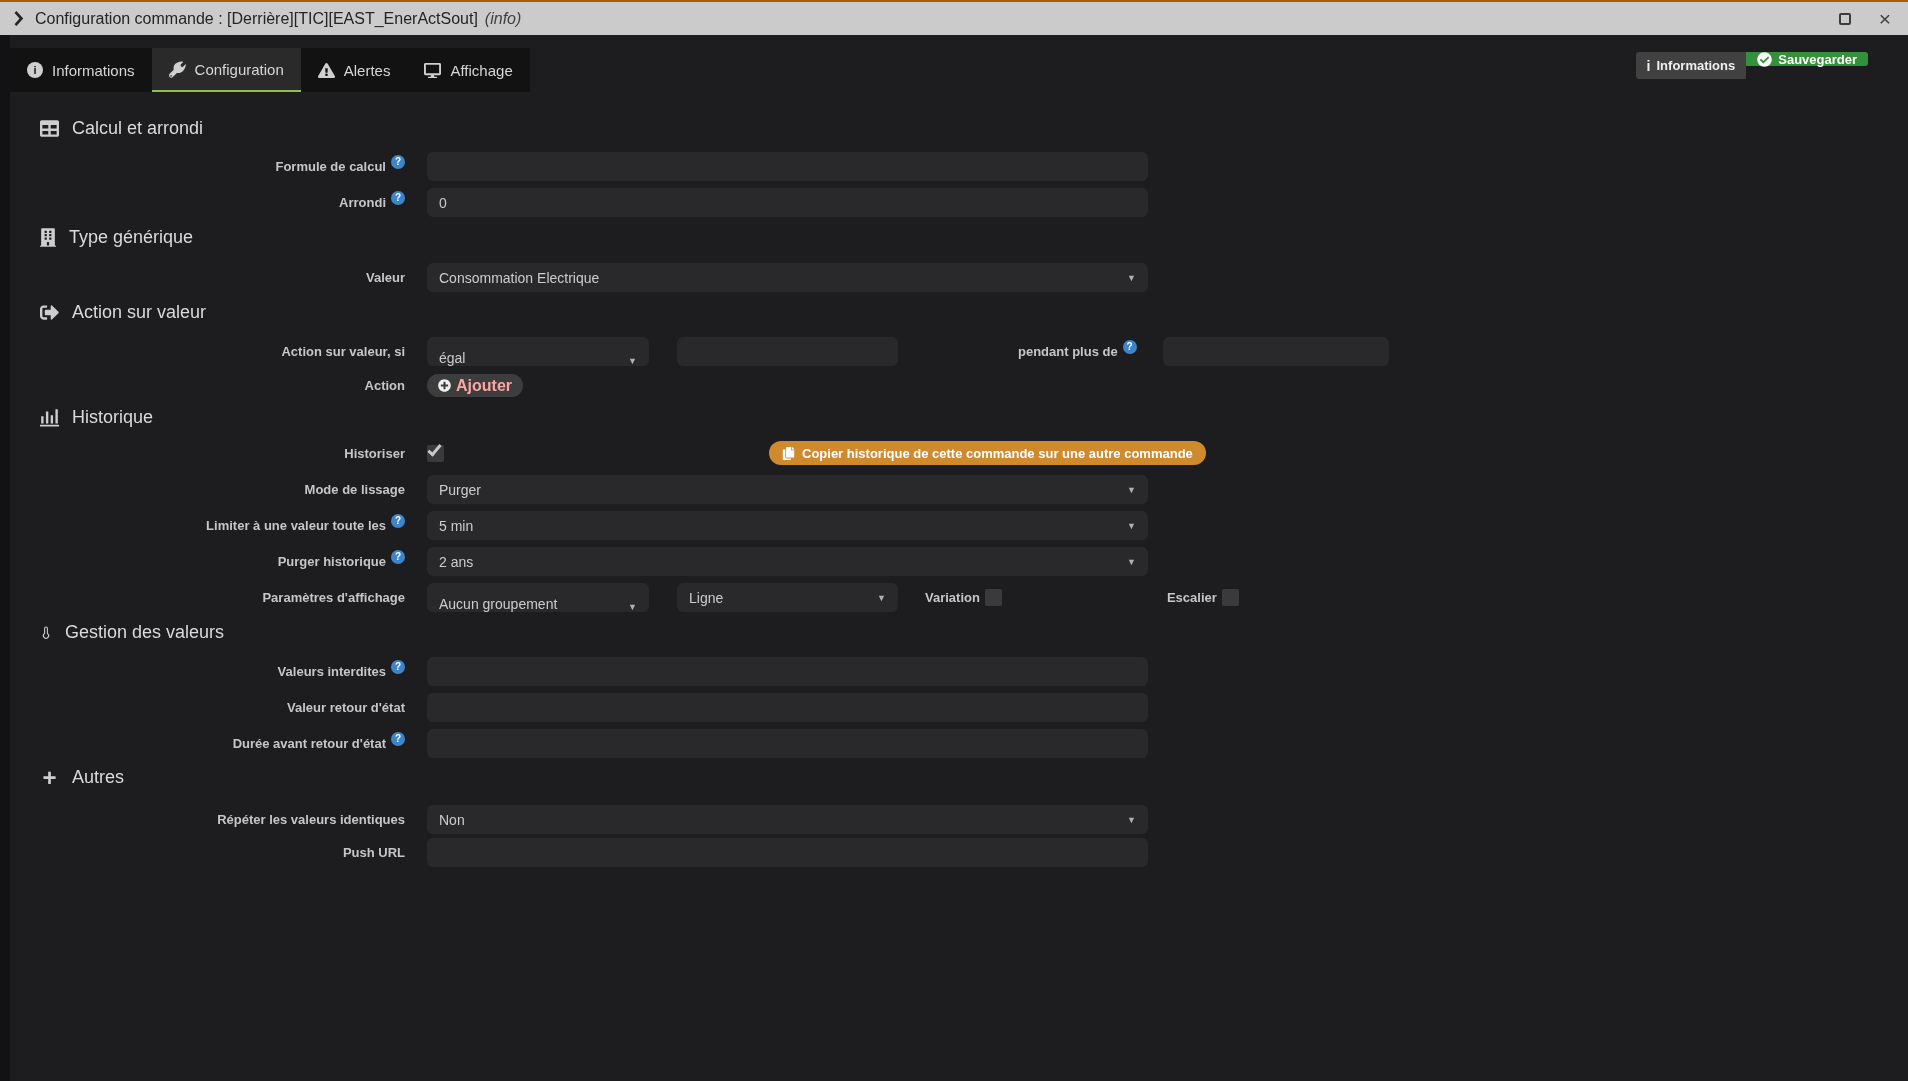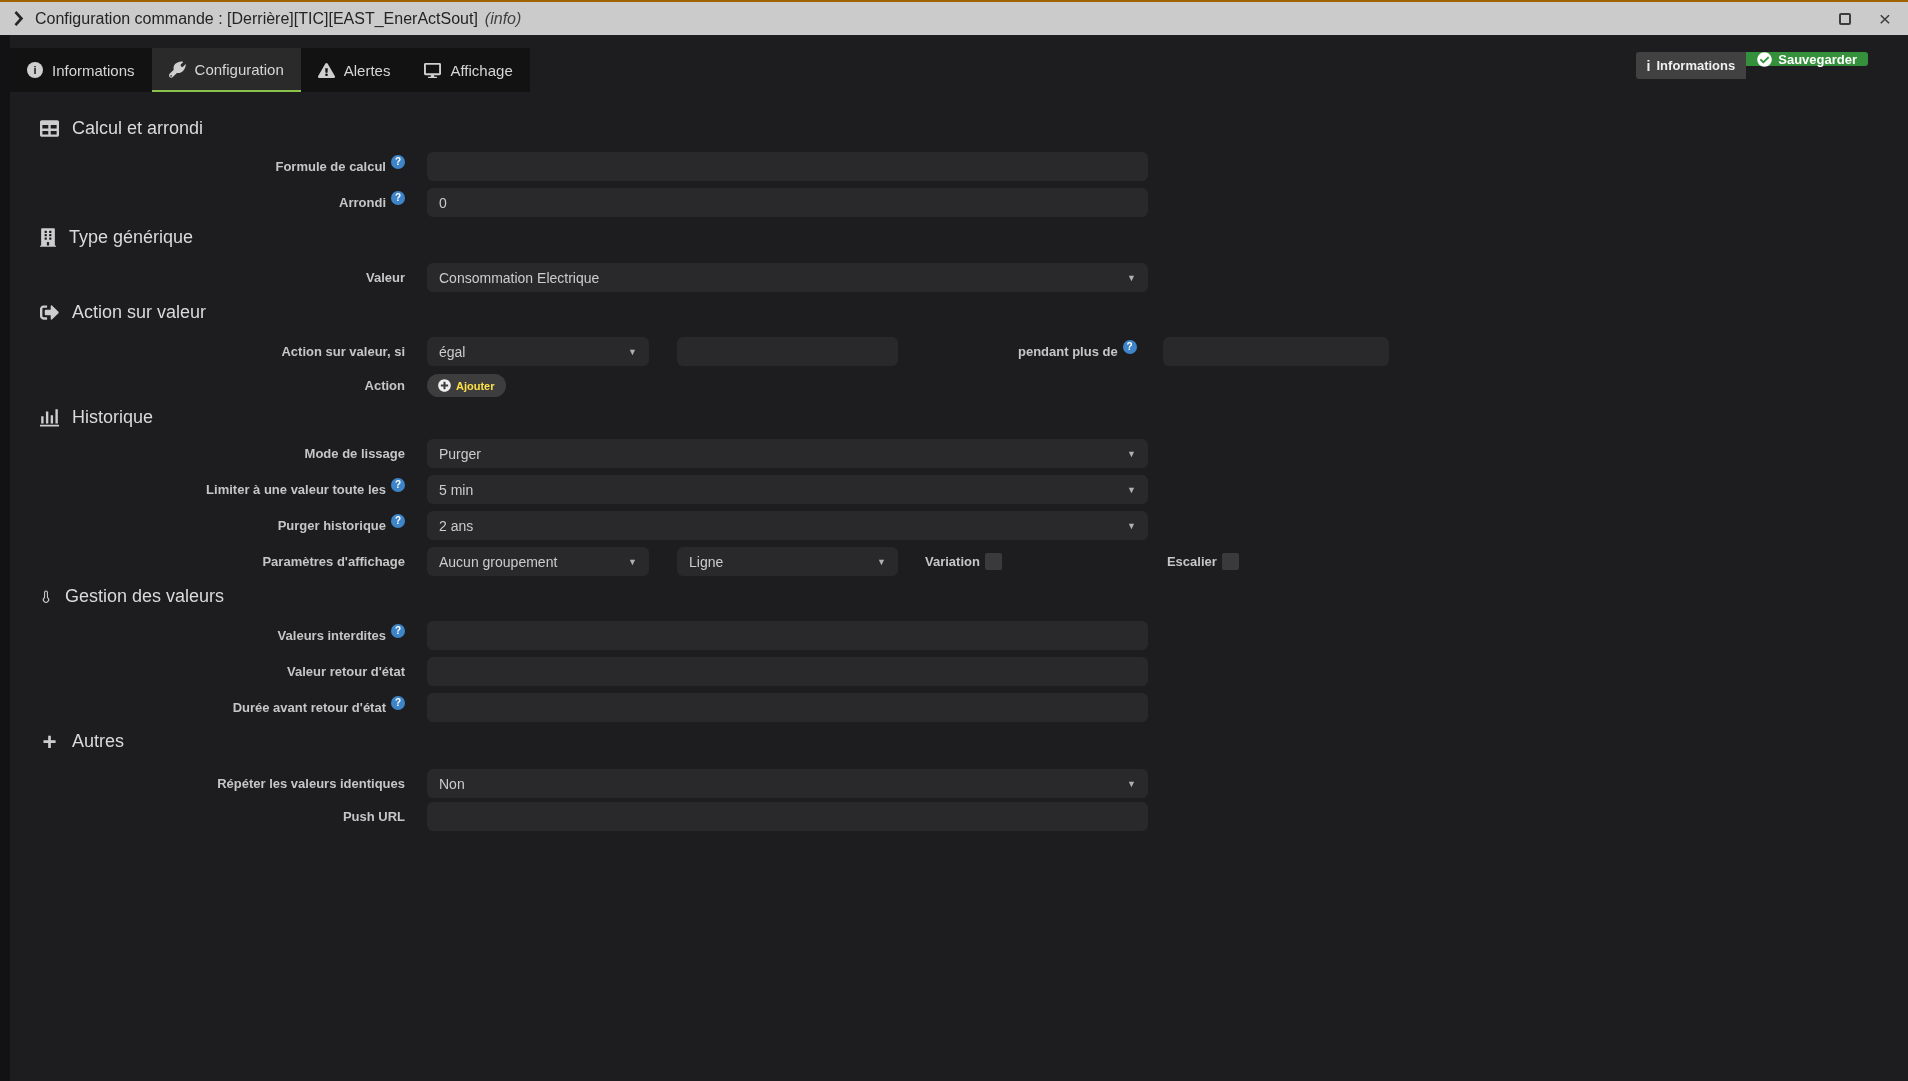--- a/index.html
+++ b/index.html
@@ -57,30 +57,30 @@
   .help{ width:14px; height:14px; border-radius:50%; background:#3d85c8; color:#fff; font-size:10px;
         font-weight:bold; display:inline-flex; align-items:center; justify-content:center;
         position:relative; top:-5px; flex:none; cursor:pointer; }
   .field{ margin-left:22px; }
   .tb{ height:29px; background:#29292b; border:none; border-radius:6px; color:#cccccc;
         font-size:14px; padding:0 12px; font-family:"Liberation Sans", sans-serif; outline:none; }
   .tb.full{ width:721px; }
   .sel{ height:29px; background:#29292b; border-radius:6px; color:#cccccc; font-size:14px;
         display:flex; align-items:center; padding:0 12px; cursor:pointer; }
   .sel.full{ width:721px; }
-  .sel.small{ width:222px; }
+  .sel.small{ width:222px;align-items:flex-end; }
   .sel .caret{ margin-left:auto; font-size:9px; color:#b0b0b0; }
 
   .checkbox{ width:17px; height:17px; background:#3a3a3c; border-radius:2px; position:relative;
         cursor:pointer; flex:none; }
   .checkbox .check{ display:none; position:absolute; left:4px; top:-3px; width:7px; height:14px;
         border-right:3px solid #c8c8c8; border-bottom:3px solid #c8c8c8; transform:rotate(40deg); }
   .checkbox.checked .check{ display:block; }
 
-  .btn-ajouter{ background:#3d3d3d; color:#fde047; font-size:11px; font-weight:bold; height:23px;
+  .btn-ajouter{ background:#3d3d3d; color:#fca5a5; font-size:16px; font-weight:bold; height:23px;
         border-radius:12px; display:flex; align-items:center; gap:5px; padding:0 11px; cursor:pointer; }
   .btn-ajouter svg{ width:13px; height:13px; fill:#f0f0f0; }
   .btn-copy{ background:#cf8a2e; color:#fff; font-size:13px; font-weight:bold; height:24px;
         border-radius:12px; display:flex; align-items:center; gap:7px; padding:0 13px; cursor:pointer; }
   .btn-copy svg{ width:13px; height:13px; fill:#fff; }
 
   .inline-label{ color:#c6c6c6; font-size:13px; font-weight:bold; display:flex; align-items:center; gap:5px; }
 </style>
 </head>
 <body>
@@ -224,20 +224,34 @@
     </div>
   </div>
 
   <div class="section-header" style="margin-top:8px">
     <svg viewBox="0 0 16 16">
         <path d="M1 13h2V7H1v6zM5 13h2V3H5v10zM9 13h2V6H9v7zM13 13h2V1h-2v12zM0 14h16v1.5H0z"></path>
       </svg>
     <span>Historique</span>
   </div>
 
+  <div class="form-row" style="margin-top:12px">
+    <div class="label-col">
+        <span>Historiser</span>
+      </div>
+    <div class="checkbox field checked">
+        <span class="check"></span>
+      </div>
+    <div class="btn-copy" style="margin-left:325px">
+      <svg viewBox="0 0 448 512">
+          <path d="M320 448v40c0 13.255-10.745 24-24 24H24c-13.255 0-24-10.745-24-24V120c0-13.255 10.745-24 24-24h72v296c0 30.879 25.121 56 56 56h168zm0-344V0H152c-13.255 0-24 10.745-24 24v368c0 13.255 10.745 24 24 24h272c13.255 0 24-10.745 24-24V128H344c-13.2 0-24-10.8-24-24zm120.971-31.029L375.029 7.029A24 24 0 0 0 358.059 0H352v96h96v-6.059a24 24 0 0 0-7.029-16.97z"></path>
+        </svg>
+      <span>Copier historique de cette commande sur une autre commande</span>
+    </div>
+  </div>
 
   <div class="form-row" style="margin-top:10px">
     <div class="label-col">
         <span>Mode de lissage</span>
       </div>
     <div class="sel full field">
       <span>Purger</span>
       <span class="caret">▼</span>
     </div>
   </div>

